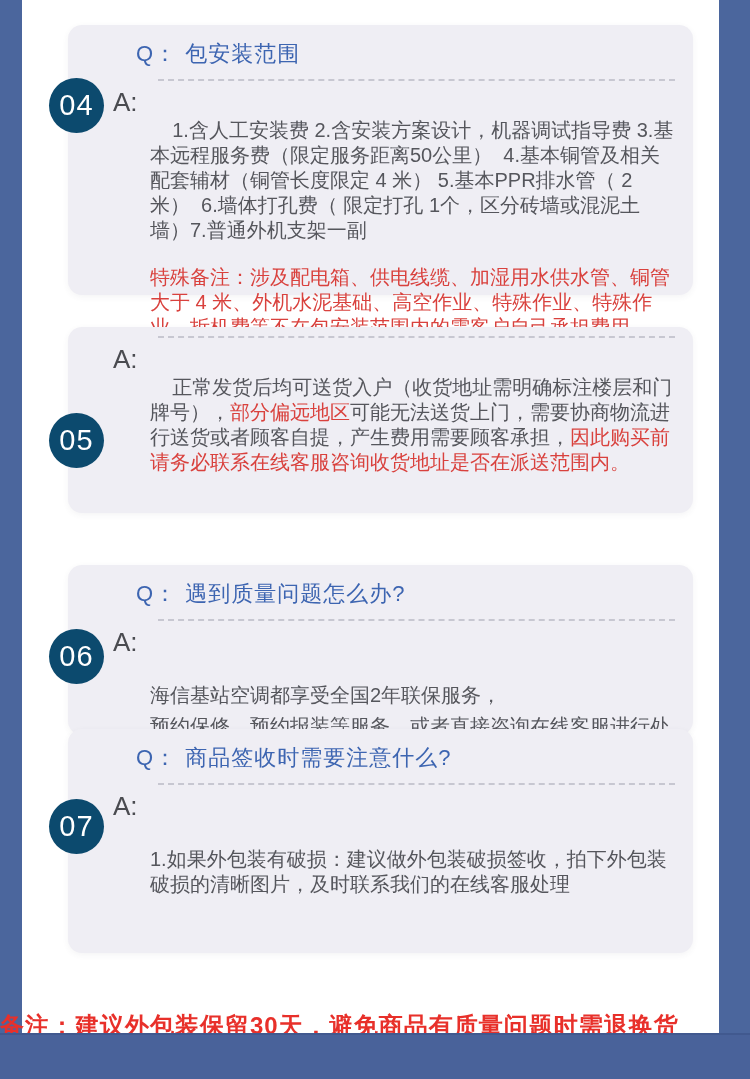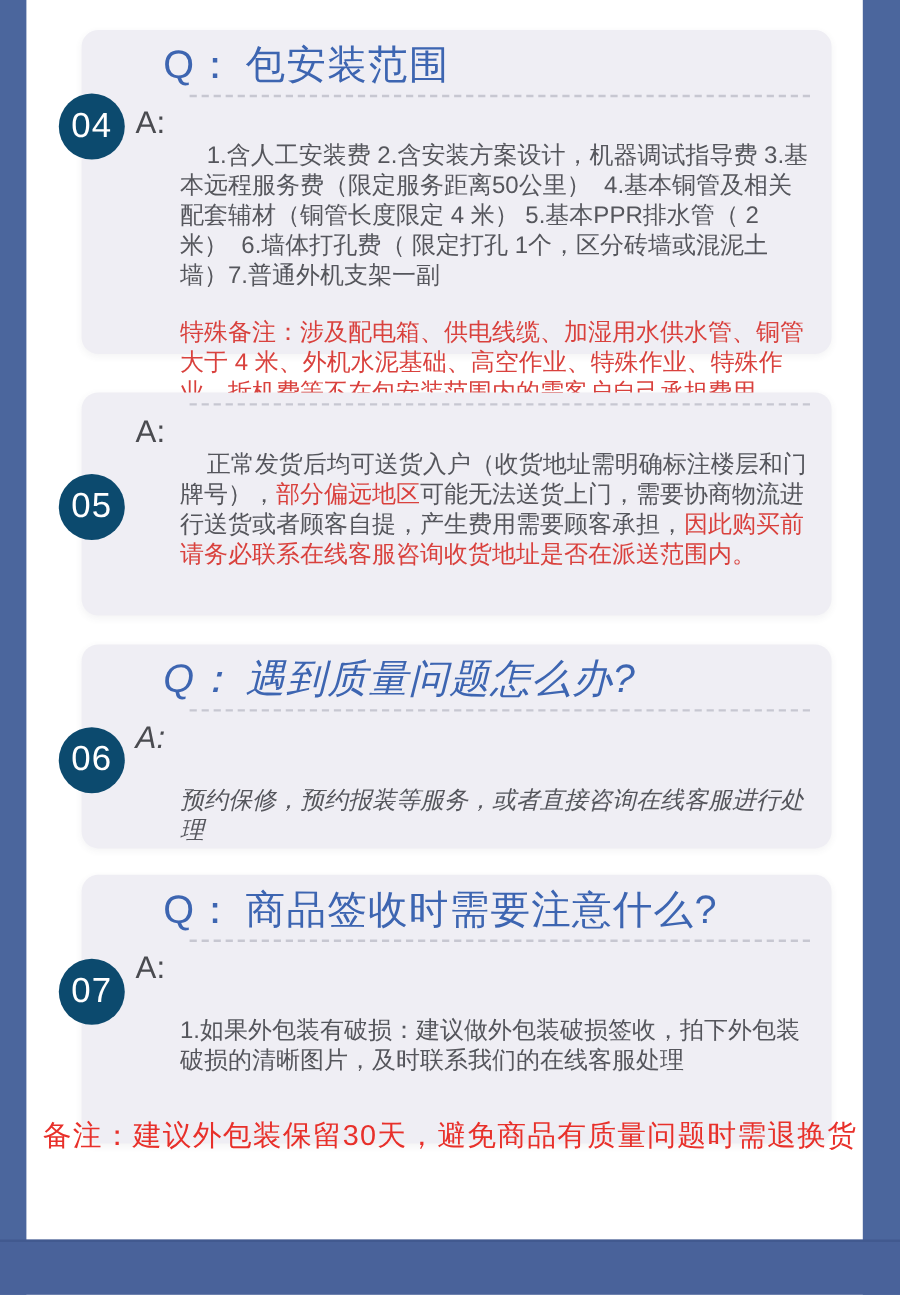--- a/index.html
+++ b/index.html
@@ -27,26 +27,26 @@
 
   .card {
     position: absolute; left: 68px; width: 625px;
     background: #efeef4;
     border-radius: 14px;
     box-shadow: 0 2px 6px rgba(60,60,90,0.06);
     box-sizing: border-box;
   }
   .card-04 { top: 25px;  height: 270px; }
   .card-05 { top: 327px; height: 186px; }
-  .card-06 { top: 537px; height: 170px; font-style: italic; }
+  .card-06 { top: 565px; height: 170px; }
   .card-07 { top: 729px; height: 224px; }
 
   .q-row {
     padding: 12px 20px 0 68px;
-    font-size: 33px;
+    font-size: 22px;
     line-height: 33px;
     font-weight: 500;
     color: #3d65b1;
     letter-spacing: 1px;
     white-space: nowrap;
   }
   .q-colon { margin-right: 8px; }
 
   .divider {
     margin: 9px 18px 0 90px;
@@ -78,30 +78,29 @@
     width: 55px; height: 55px;
     border-radius: 50%;
     background: #0c4a6e;
     color: #ffffff;
     font-size: 29px;
     font-weight: 500;
     display: flex; align-items: center; justify-content: center;
     letter-spacing: 1px;
   }
   .badge-04 { top: 78px; }
-  .badge-05 { top: 395px; }
-  .badge-06 { top: 606px; }
+  .badge-05 { top: 413px; }
+  .badge-06 { top: 629px; }
   .badge-07 { top: 799px; }
 
   .bottom-note {
-    position: absolute; left: 0; top: 930px;
+    position: absolute; left: 0; top: 1010px;
     width: 750px;
-    text-align: center;
     font-size: 24px;
-    font-weight: normal;
+    font-weight: bold;
     color: #e8302a;
     letter-spacing: 1px;
   }
 </style>
 </head>
 <body>
 
 <div class="side-strip left"></div>
 <div class="side-strip right"></div>
 
@@ -119,21 +118,21 @@
   <div class="answer">
     <span class="a-label">A:</span><span>正常发货后均可送货入户（收货地址需明确标注楼层和门牌号），</span><span class="red-inline">部分偏远地区</span><span>可能无法送货上门，需要协商物流进行送货或者顾客自提，产生费用需要顾客承担，</span><span class="red-inline">因此购买前请务必联系在线客服咨询收货地址是否在派送范围内。</span>
   </div>
 </div>
 <div class="num-badge badge-05">05</div>
 
 <div class="card card-06">
   <div class="q-row"><span class="q-colon">Q：</span><span>遇到质量问题怎么办?</span></div>
   <div class="divider"></div>
   <div class="answer">
-    <span class="a-label">A:</span><span class="answer-item">预约保修，预约报装等服务，或者直接咨询在线客服进行处理</span>
+    <span class="a-label">A:</span><span class="answer-item">海信基站空调都享受全国2年联保服务，</span><span class="answer-item">预约保修，预约报装等服务，或者直接咨询在线客服进行处理</span>
   </div>
 </div>
 <div class="num-badge badge-06">06</div>
 
 <div class="card card-07">
   <div class="q-row"><span class="q-colon">Q：</span><span>商品签收时需要注意什么?</span></div>
   <div class="divider"></div>
   <div class="answer">
     <span class="a-label">A:</span><span class="answer-item">1.如果外包装有破损：建议做外包装破损签收，拍下外包装破损的清晰图片，及时联系我们的在线客服处理</span>
   </div>

